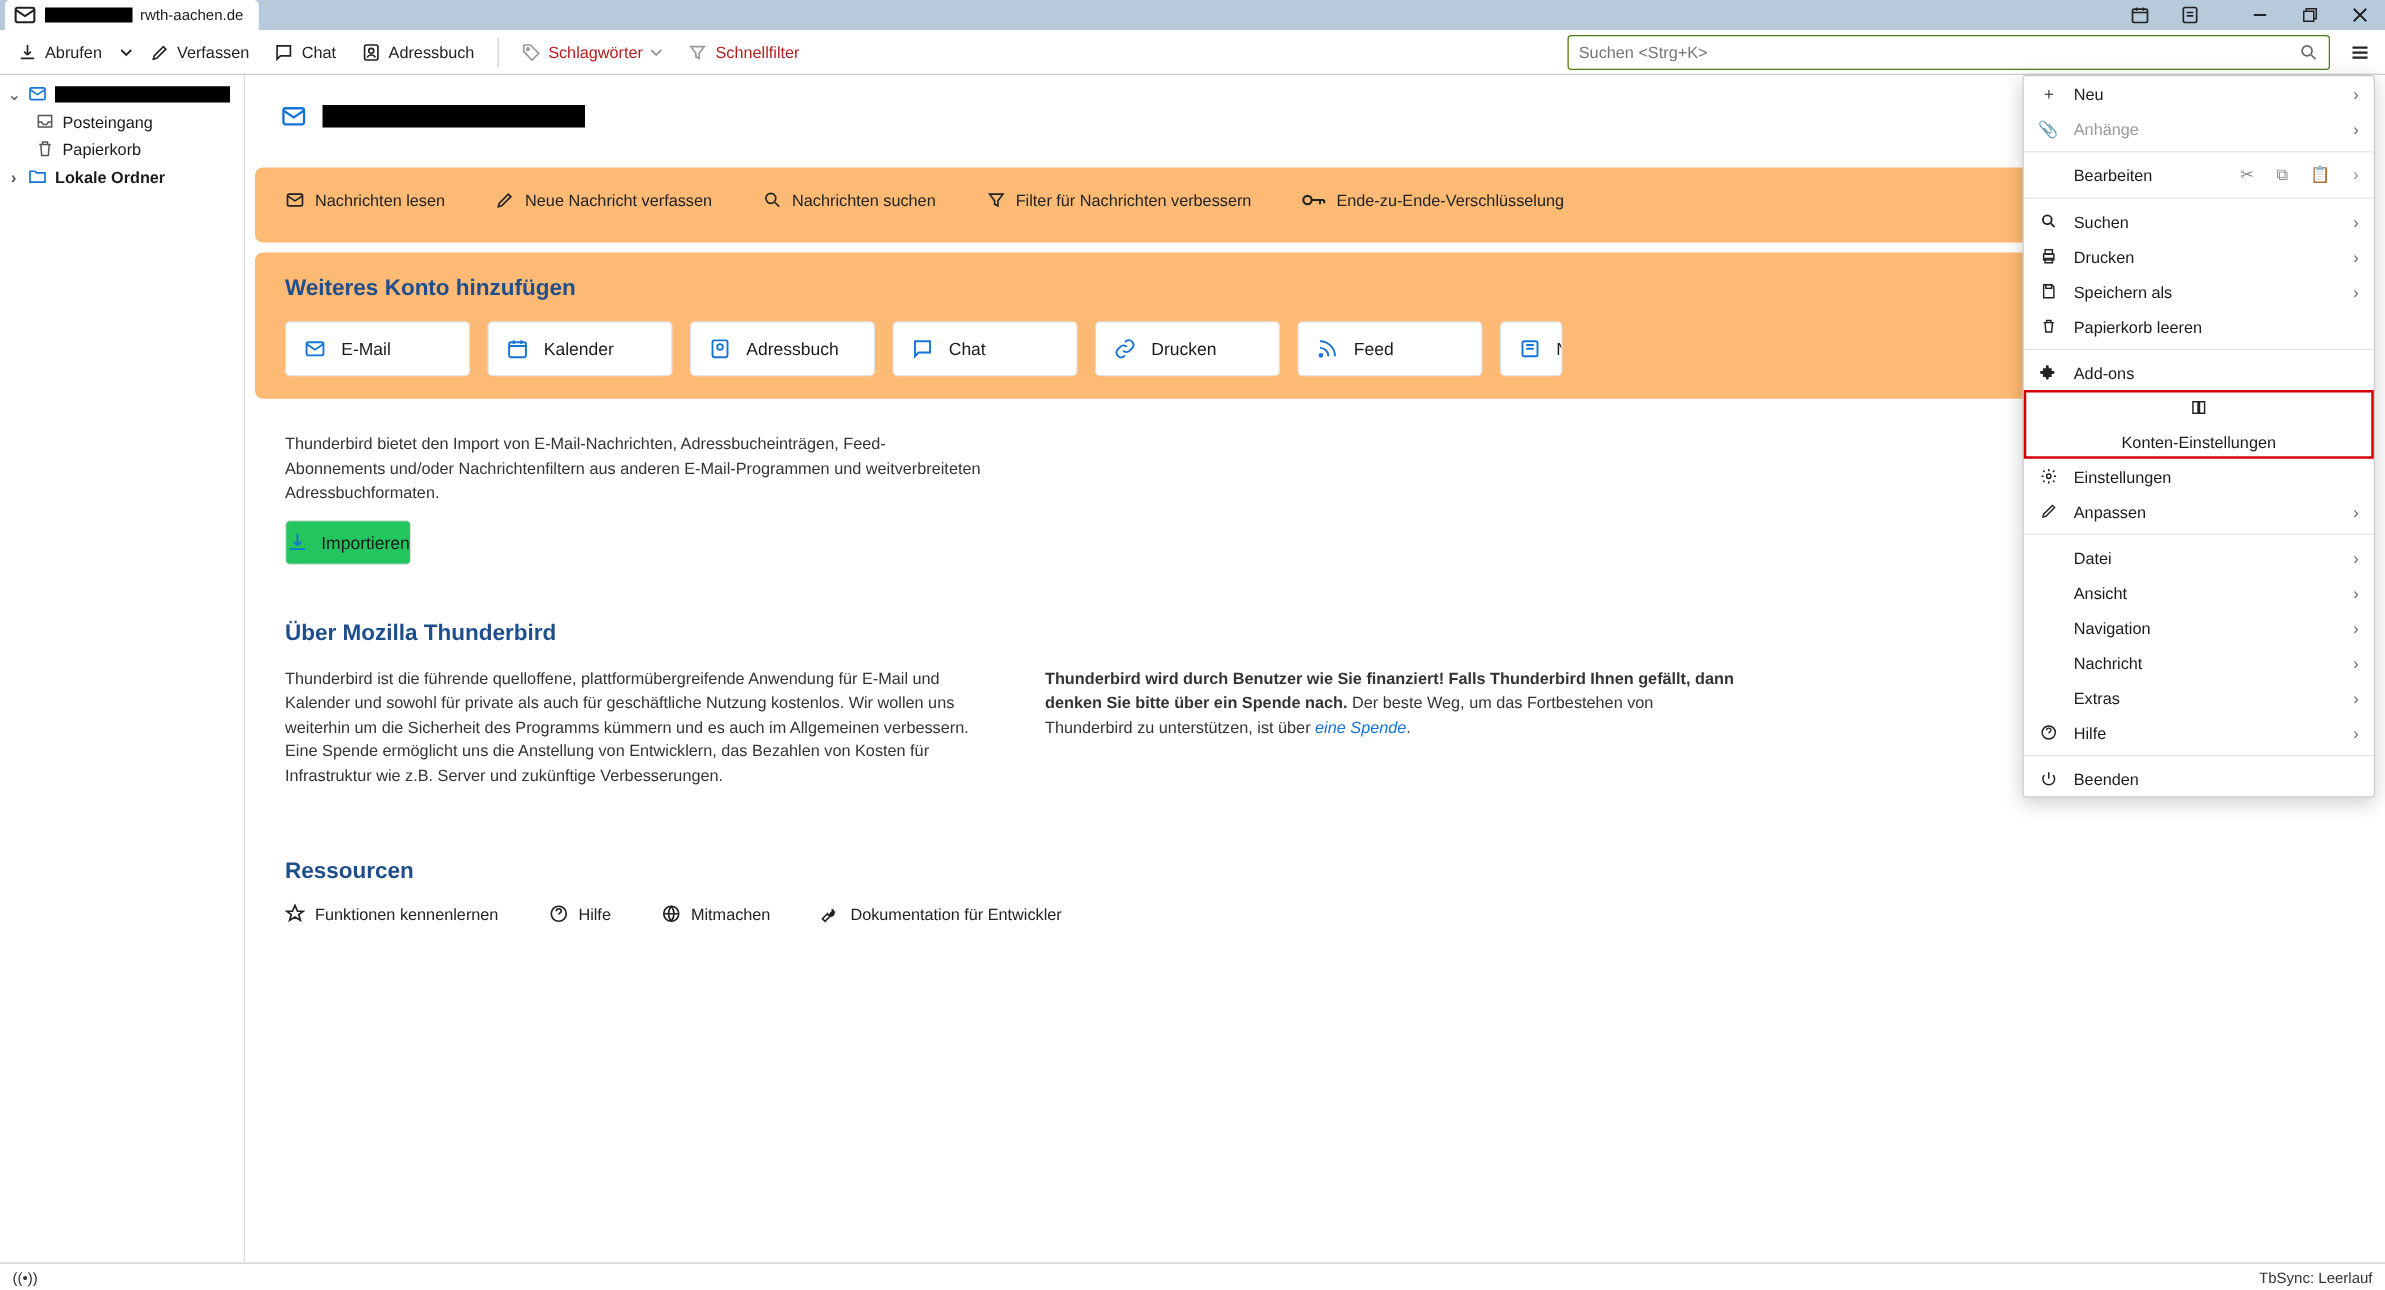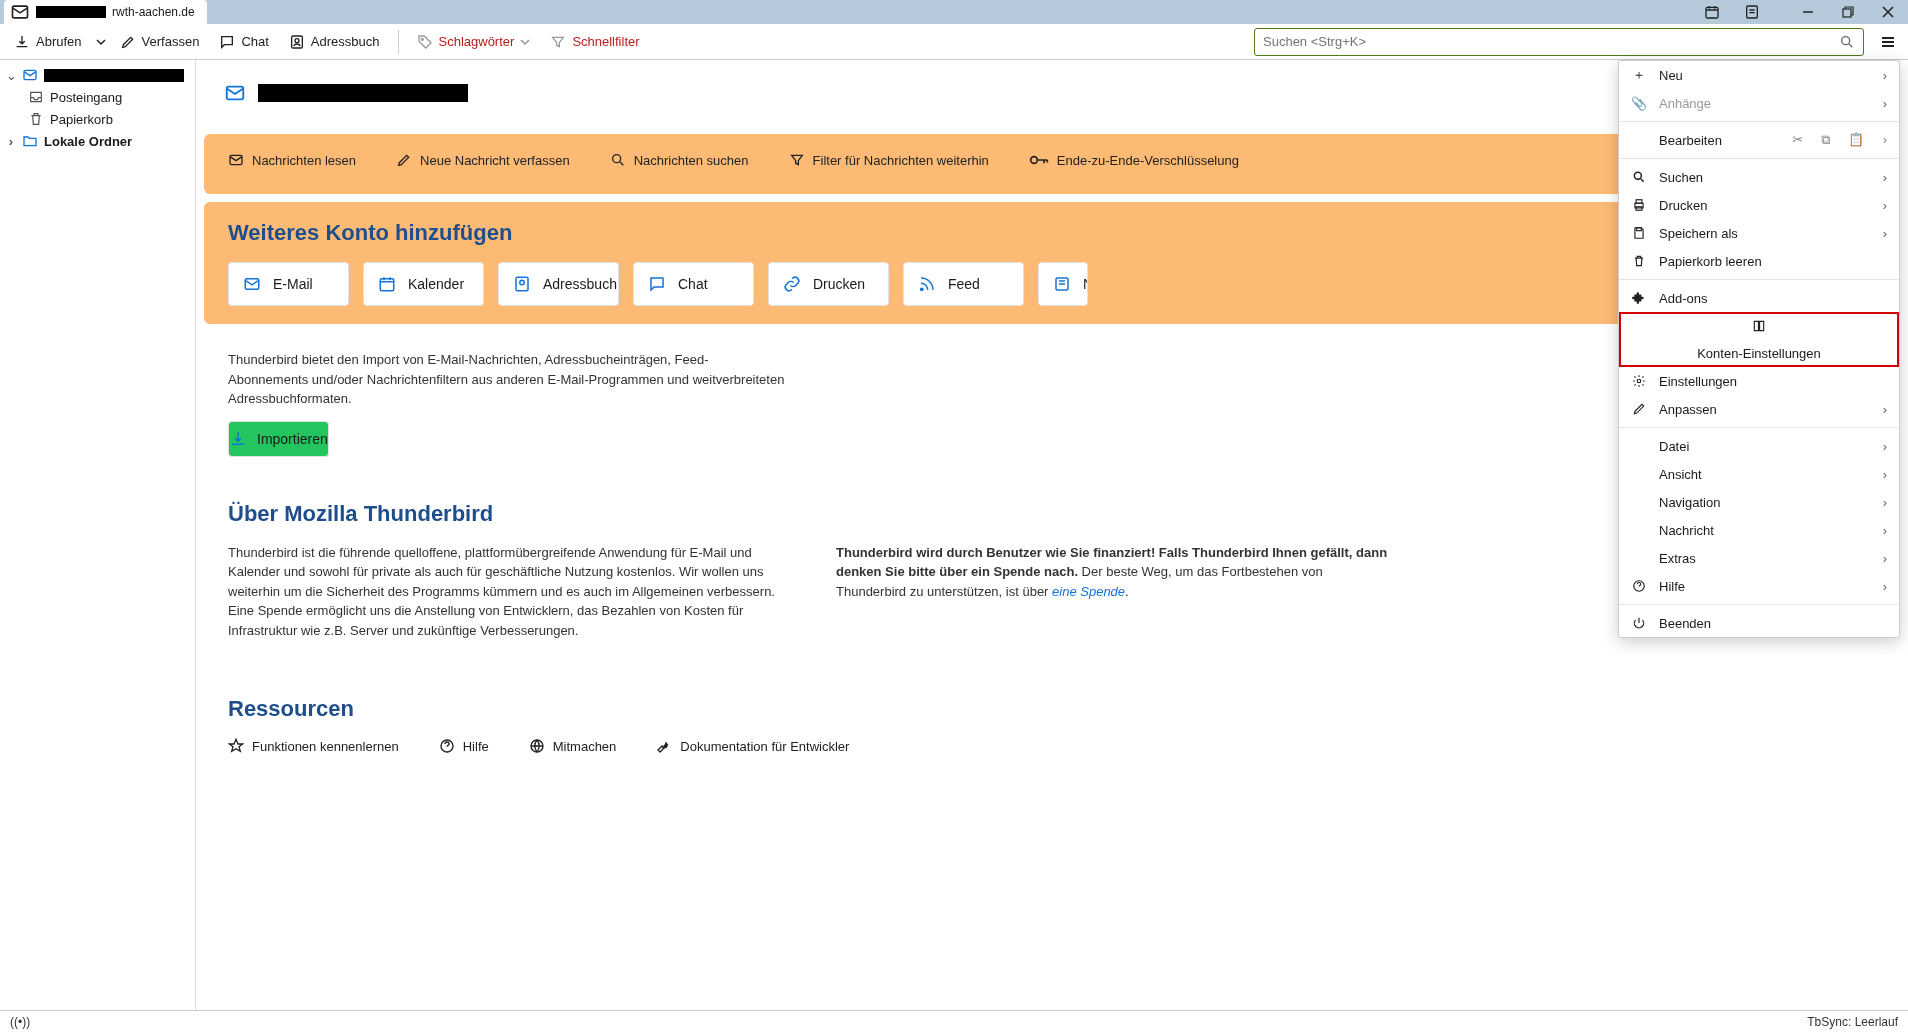--- a/index.html
+++ b/index.html
@@ -33,23 +33,23 @@
 .bold { font-weight: 600; }
 
 
 .content { flex: 1; background: #fff; overflow: hidden; padding: 0; }
 .acct-header { display: flex; align-items: center; gap: 12px; padding: 22px 28px; }
 .acct-header .redact { background: #000; height: 18px; width: 210px; }
 .section { background: #fdba74; margin: 8px 12px 8px 8px; border-radius: 6px; padding: 18px 24px; }
 .section.white { background: #fff; }
 .action-row { display: flex; gap: 40px; flex-wrap: wrap; margin-bottom: 8px; }
 .action-link { display: flex; align-items: center; gap: 8px; color: #222; font-size: 13px; }
-.sec-title { color: #1f4e8c; font-size: 22px; font-weight: 600; margin-bottom: 16px; }
+.sec-title { color: #1f4e8c; font-size: 18px; font-weight: 600; margin-bottom: 16px; }
 .card-row { display: flex; gap: 14px; }
-.card { background: #fff; border: 1px solid #e2e2e2; border-radius: 4px; width: 121px; height: 44px; display: flex; align-items: center; gap: 12px; padding: 0 14px; font-size: 14px; }
+.card { background: #fff; border: 1px solid #e2e2e2; border-radius: 4px; width: 148px; height: 44px; display: flex; align-items: center; gap: 12px; padding: 0 14px; font-size: 14px; }
 .card svg { color: #1373d9; }
 .para { color: #333; font-size: 13px; line-height: 1.5; max-width: 560px; margin-bottom: 12px; }
 .btn { background: #22c55e; border: 1px solid #e2e2e2; border-radius: 4px; padding: 8px 0; display: inline-flex; align-items: center; gap: 10px; font-size: 14px; }
 .two-col { display: flex; gap: 48px; }
 .two-col .col { flex: 1; max-width: 560px; }
 .link { color: #1373d9; font-style: italic; }
 
 
 .app-menu { position: absolute; top: 60px; right: 8px; width: 282px; background: #fff; border: 1px solid #ccc; box-shadow: 0 4px 16px rgba(0,0,0,0.2); border-radius: 3px; z-index: 100; }
 .menu-item { display: flex; align-items: center; gap: 12px; padding: 6px 12px; font-size: 13px; position: relative; min-height: 24px; }
@@ -232,21 +232,21 @@
             <svg width="16" height="16" viewBox="0 0 24 24" fill="none" stroke="#222" stroke-width="2">
               <circle cx="10" cy="10" r="6"></circle>
               <path d="M20 20l-5-5"></path>
             </svg>
             <span>Nachrichten suchen</span>
           </div>
         <div class="action-link">
             <svg width="16" height="16" viewBox="0 0 24 24" fill="none" stroke="#222" stroke-width="2">
               <path d="M4 5h16l-6 8v6l-4-2v-4L4 5z"></path>
             </svg>
-            <span>Filter für Nachrichten weiterhin</span>
+            <span>Filter für Nachrichten verbessern</span>
           </div>
         <div class="action-link">
             <svg width="20" height="16" viewBox="0 0 24 16" fill="none" stroke="#222" stroke-width="2">
               <circle cx="6" cy="8" r="4"></circle>
               <path d="M10 8h12M18 8v4M22 8v3"></path>
             </svg>
             <span>Ende-zu-Ende-Verschlüsselung</span>
           </div>
       </div>
     </div>

